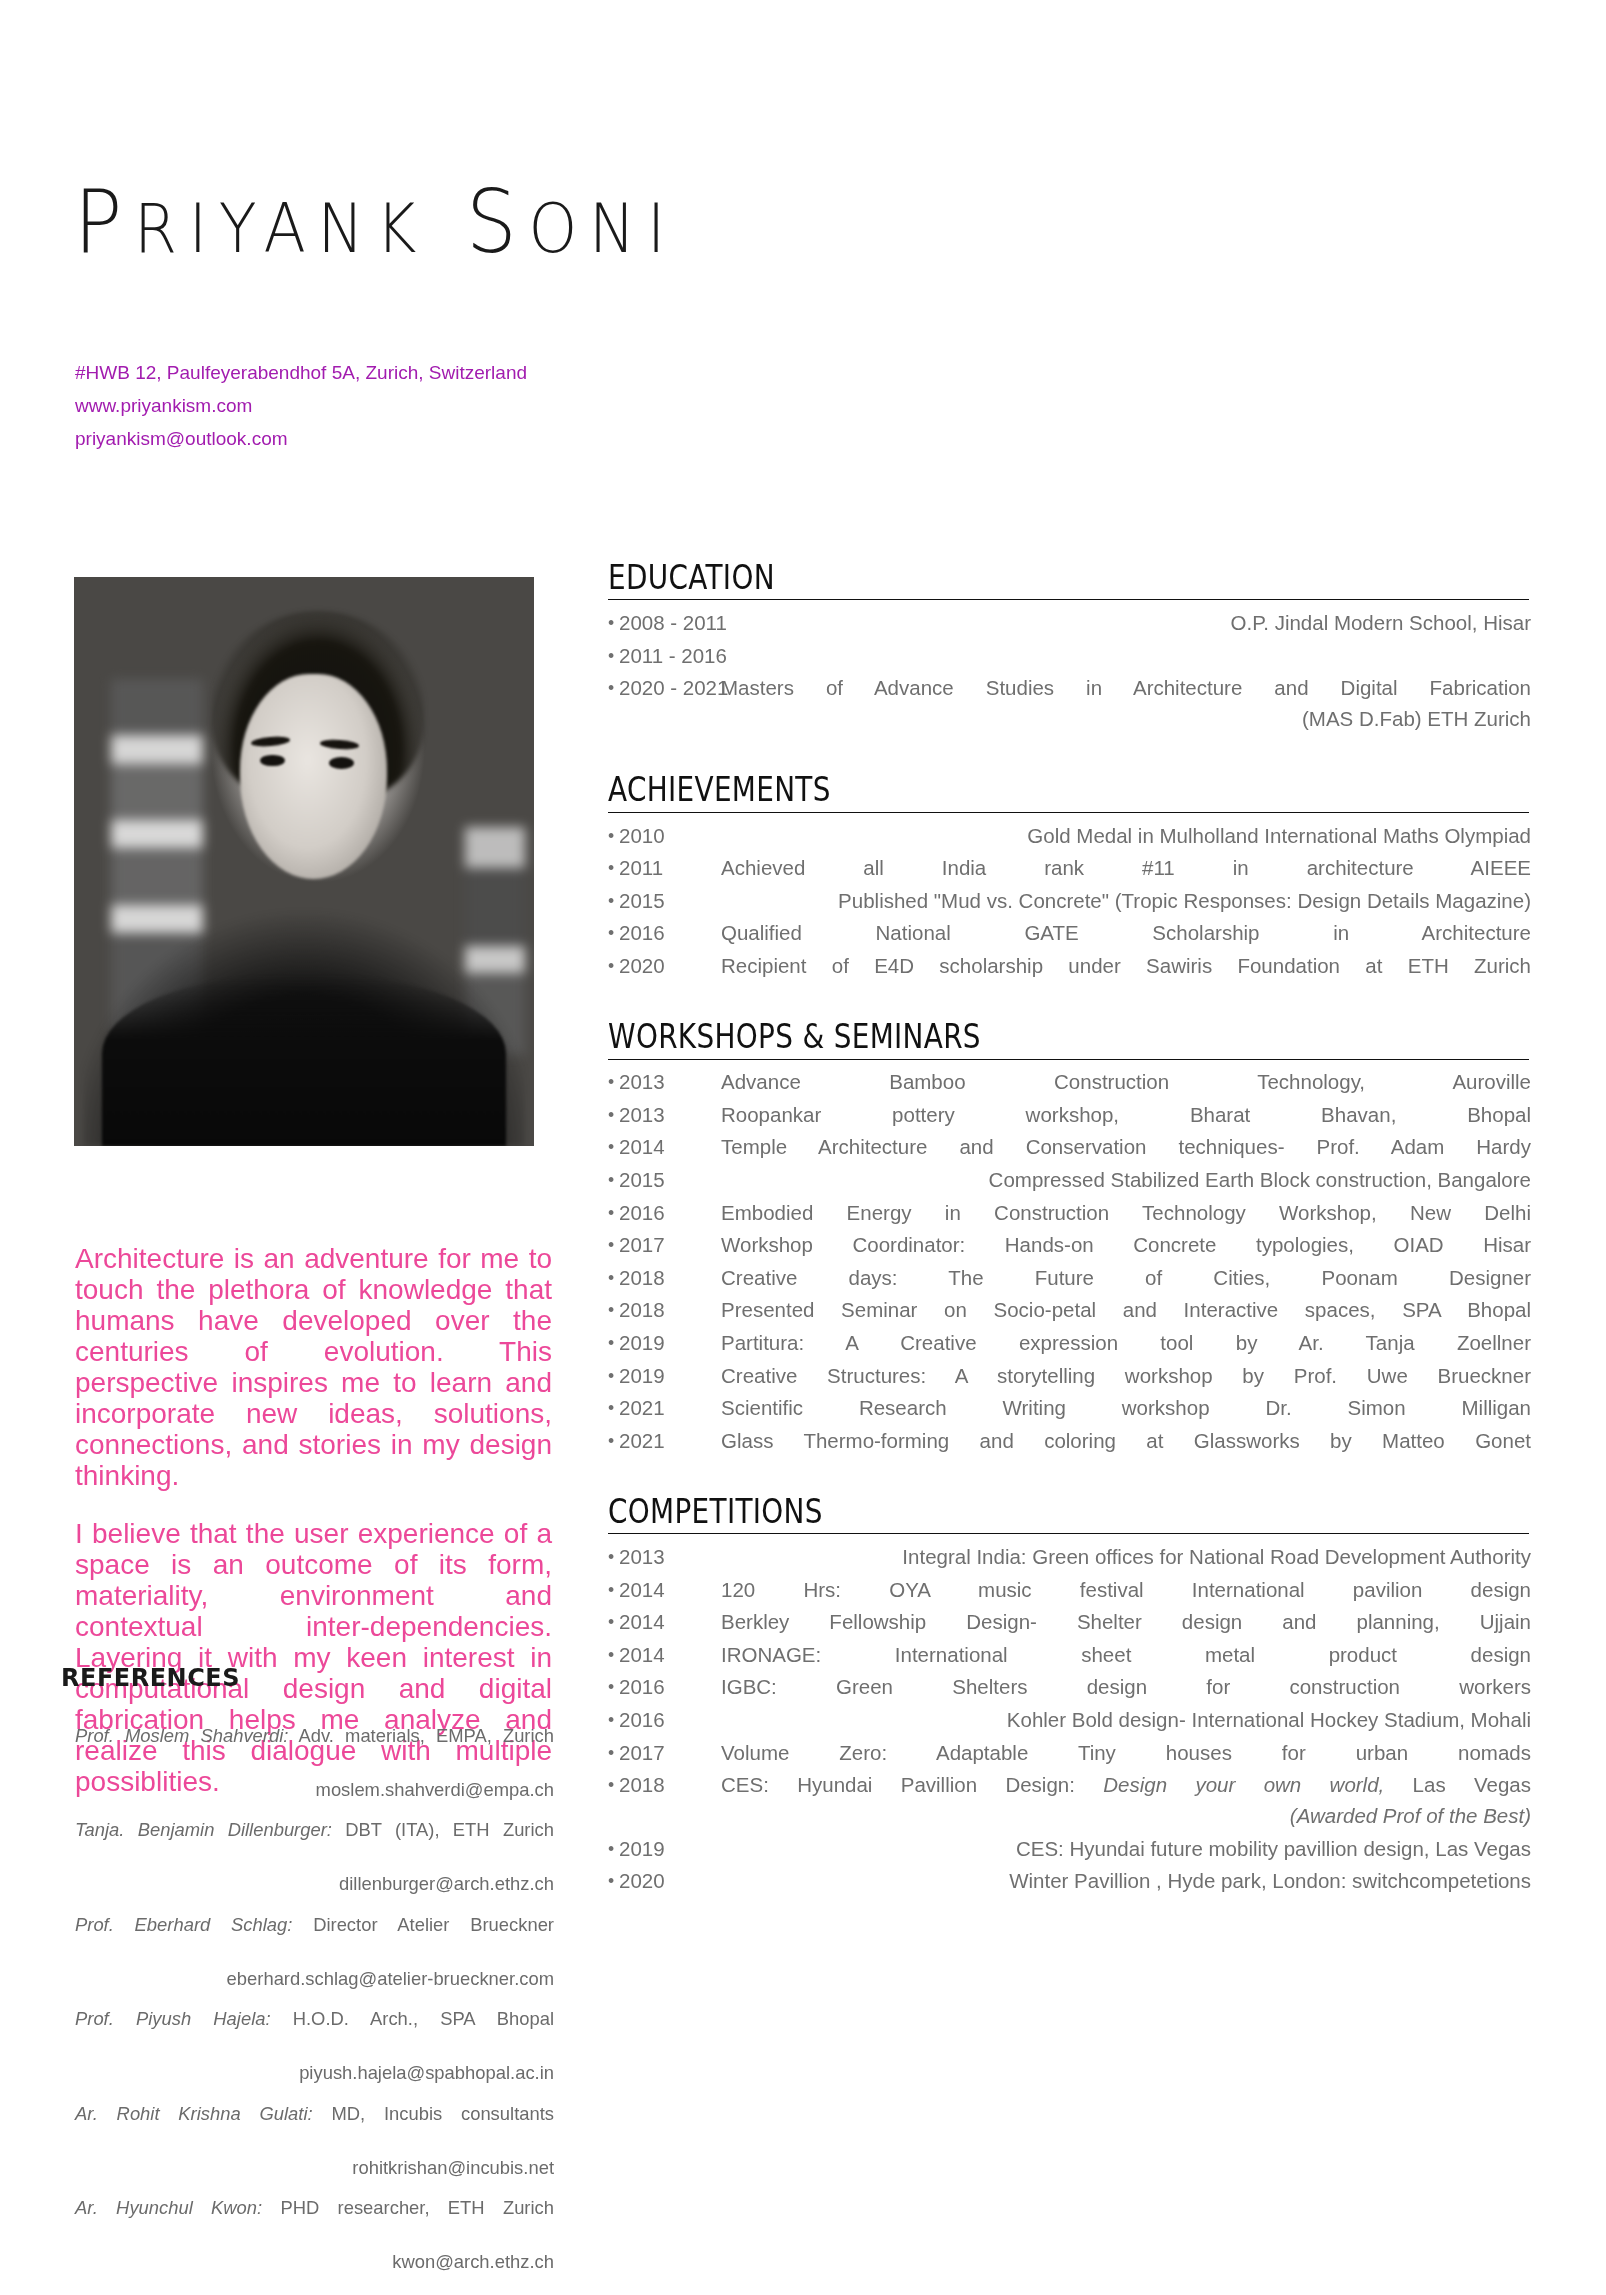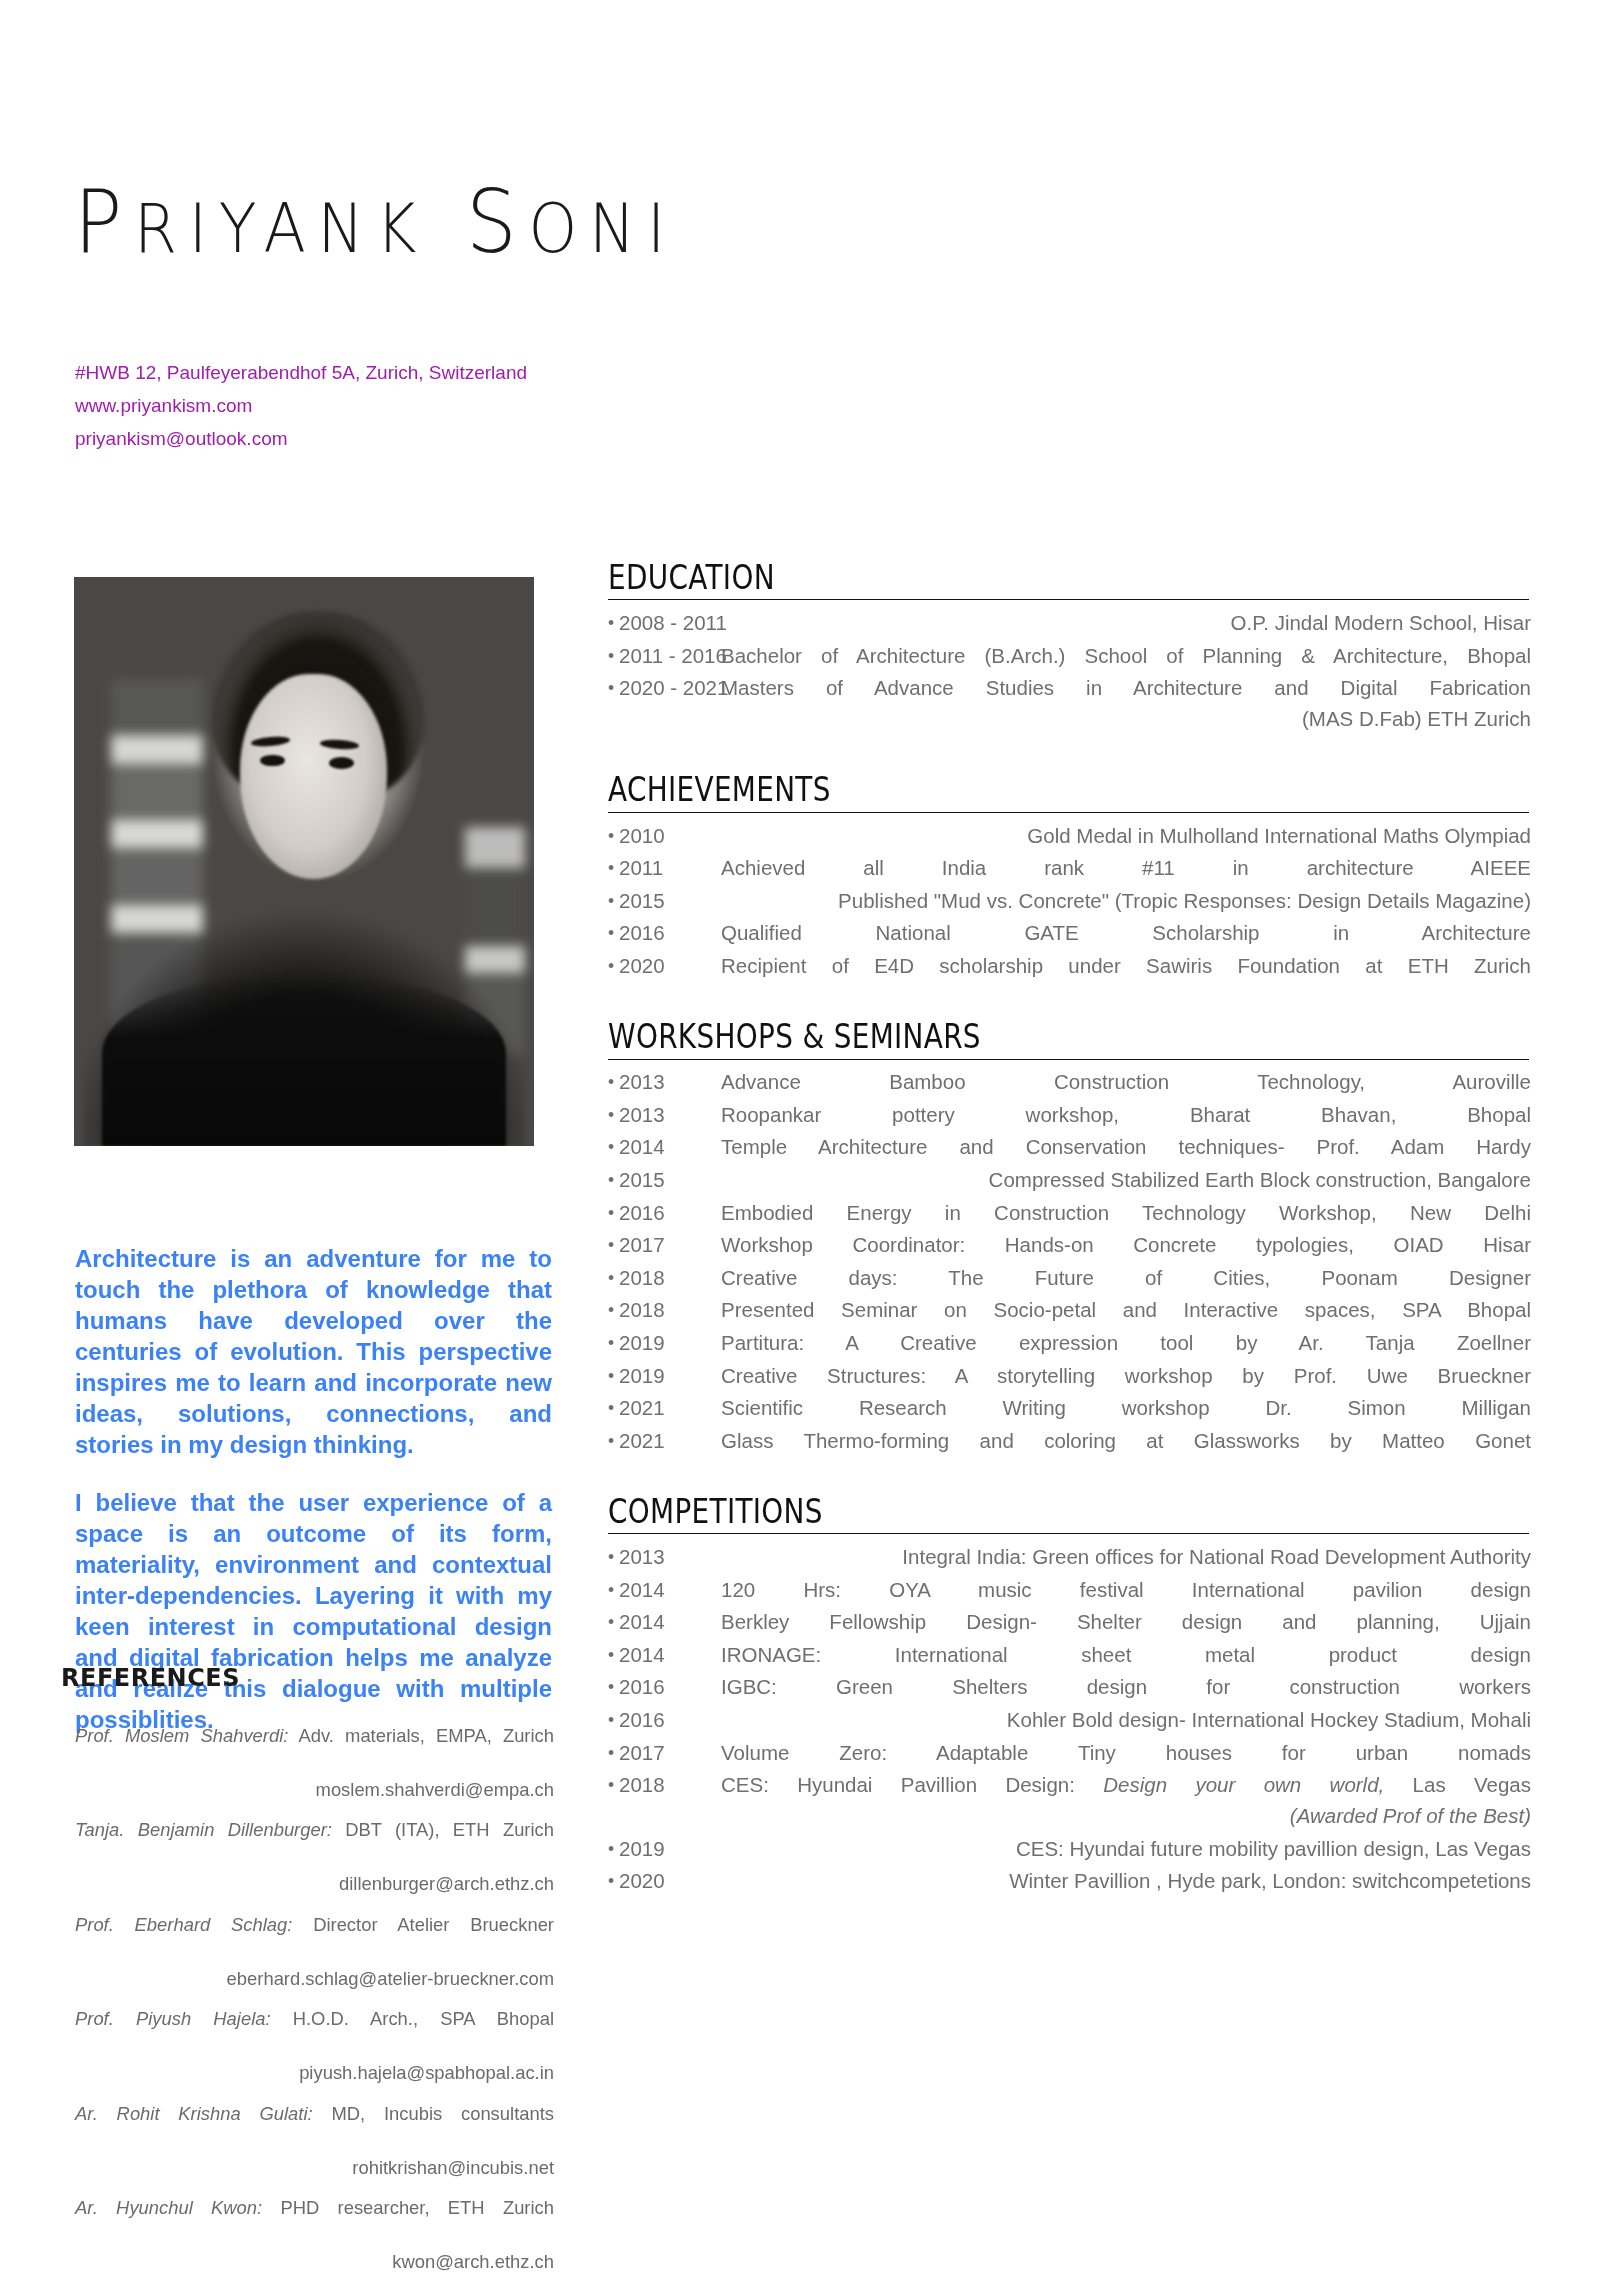--- a/index.html
+++ b/index.html
@@ -73,25 +73,24 @@
   .ph-body{position:absolute; left:2%; bottom:0; width:96%; height:44%;
     background:radial-gradient(ellipse 62% 110% at 50% 100%, #0d0d0d 0%, #101010 54%, rgba(20,20,20,0) 86%);
     filter:blur(2.5px);}
   .ph-shoulder{position:absolute; left:6%; bottom:0; width:88%; height:30%;
     background:linear-gradient(180deg, rgba(12,12,12,0) 0%, #0c0c0c 38%, #080808 100%);
     border-radius:46% 46% 0 0; filter:blur(1.7px);}
 
   .bio{
     position:absolute; left:75px; top:1243px;
     width:477px;
-    font-size:24px;
+    font-size:28px;
     line-height:31px;
-    color:#3b82f6;
+    color:#ec4899;
     text-align:justify;
-    font-weight:bold;
   }
   .bio p{margin:0 0 27px 0;}
   .bio p:last-child{margin-bottom:0;}
 
   .ref-title{
     position:absolute; left:61px; top:1664px;
     font-family:"DejaVu Sans", sans-serif;
     font-size:24px;
     font-weight:700;
     letter-spacing:0.5px;
@@ -225,21 +224,20 @@
         <div class="sec-head">EDUCATION</div>
         <div class="sec-rule"></div>
         <div class="row">
           <span class="bullet">•</span>
           <span class="date">2008 - 2011</span>
           <span class="desc nojust">O.P. Jindal Modern School, Hisar</span>
         </div>
         <div class="row">
           <span class="bullet">•</span>
           <span class="date">2011 - 2016</span>
-          <span class="desc">Bachelor of Architecture (B.Arch.) School of Planning &amp; Architecture, Bhopal</span>
         </div>
         <div class="row">
           <span class="bullet">•</span>
           <span class="date">2020 - 2021</span>
           <span class="desc">Masters of Advance Studies in Architecture and Digital Fabrication<span class="sub">(MAS D.Fab) ETH Zurich</span></span>
         </div>
       </div>
       <div class="sec-gap"></div>
       <div class="section">
         <div class="sec-head">ACHIEVEMENTS</div>

